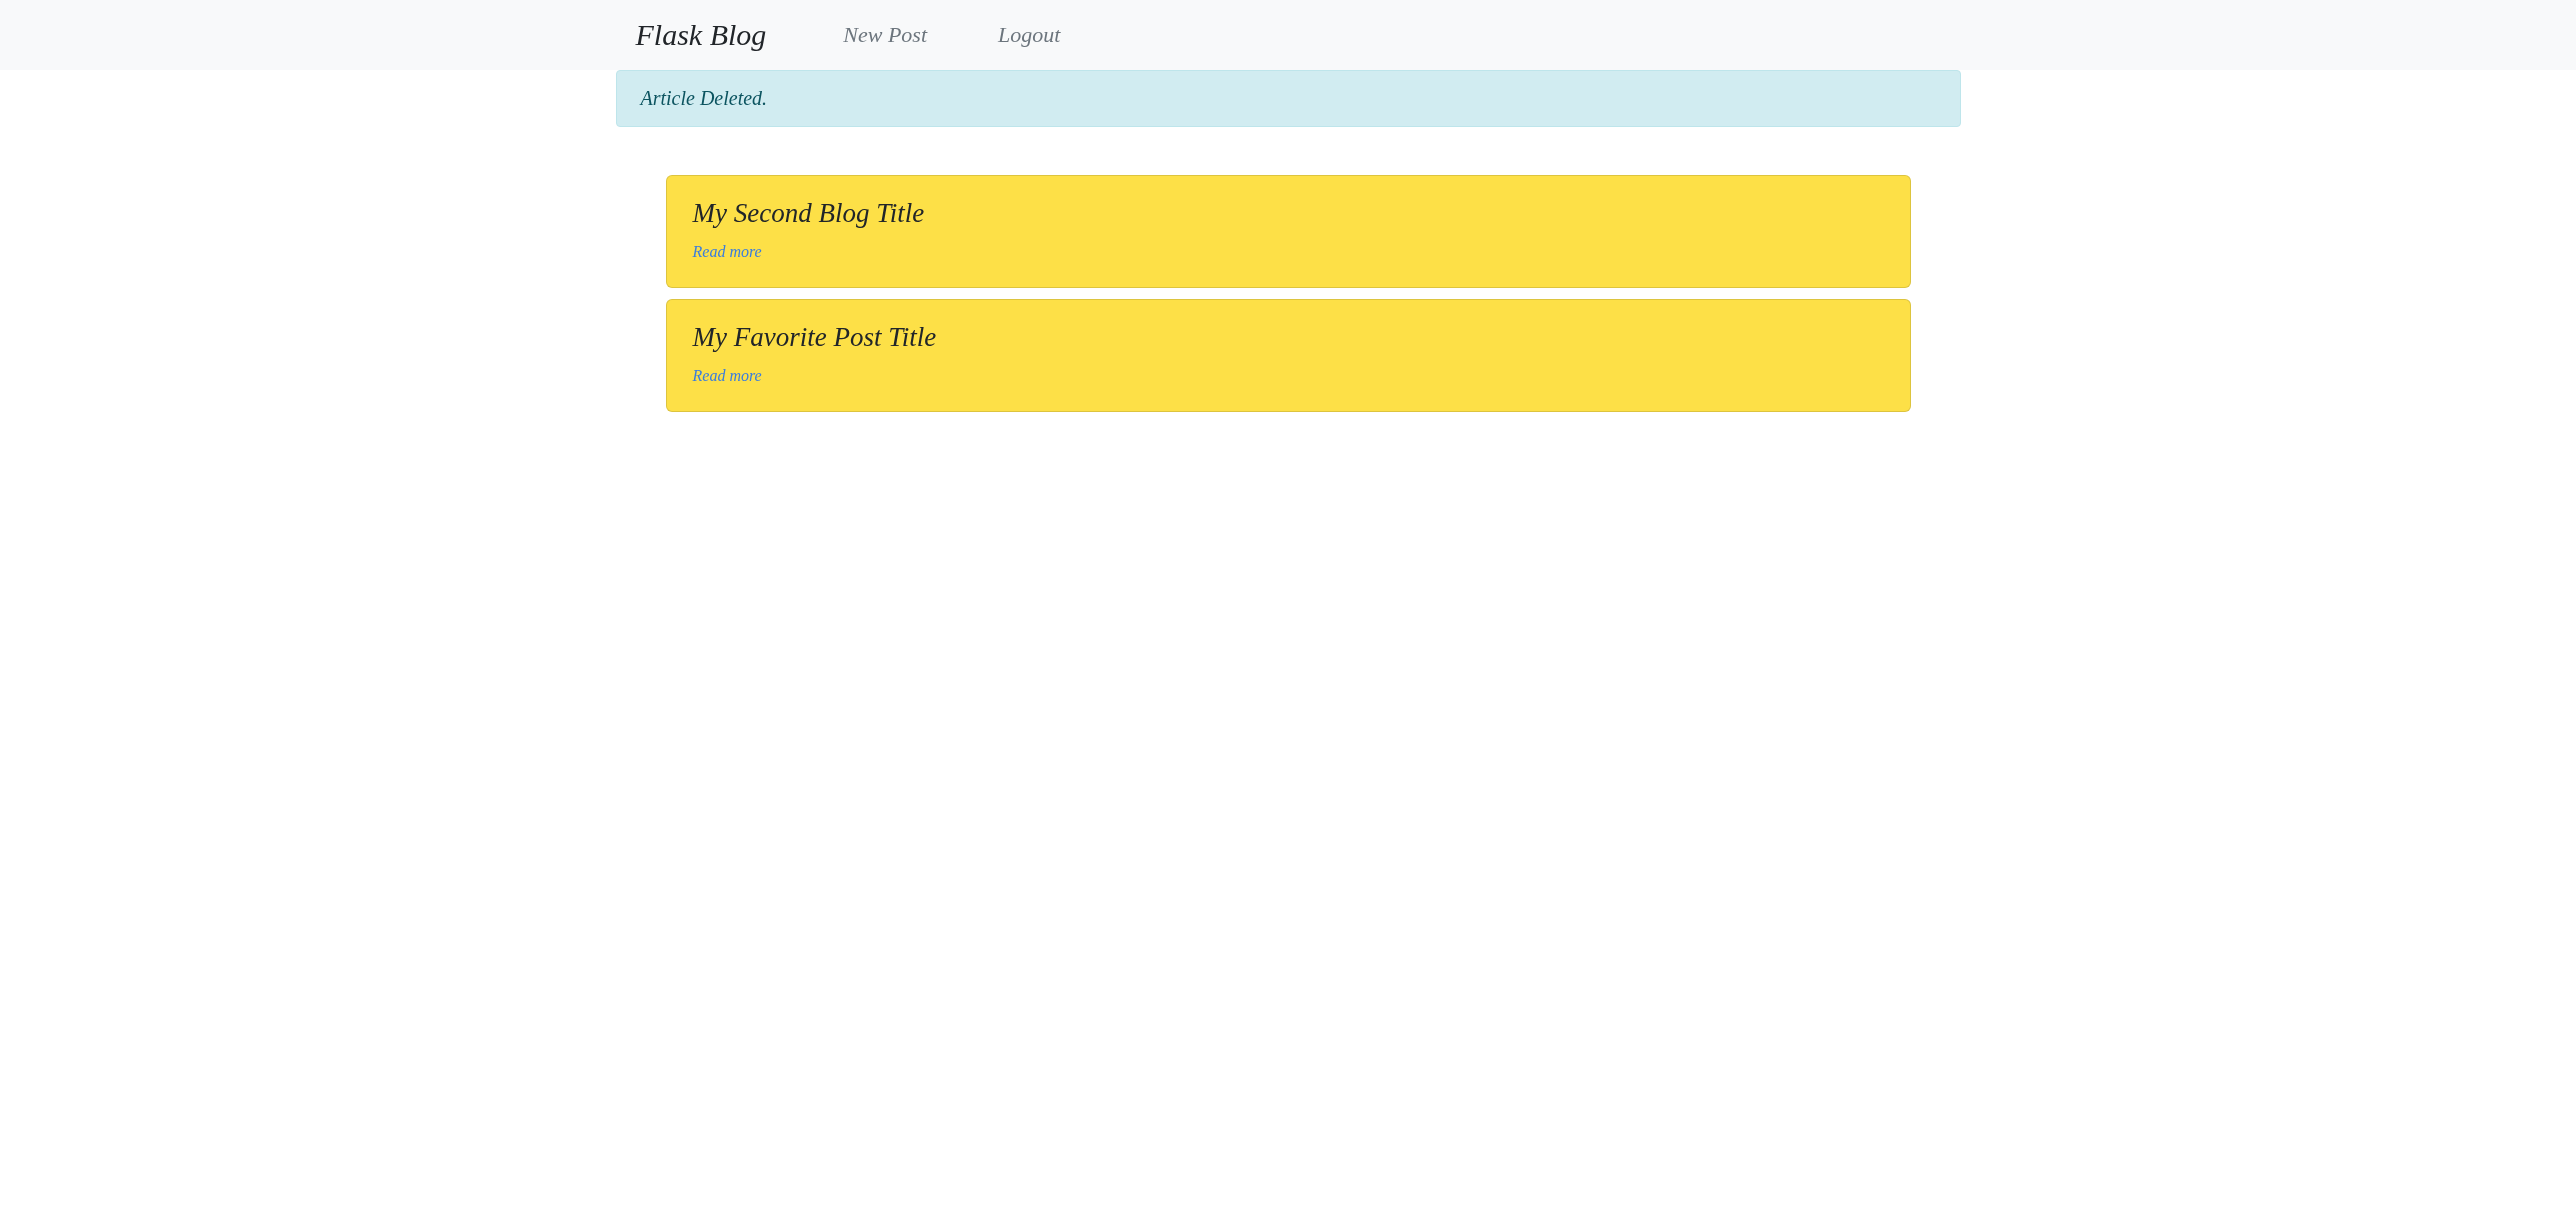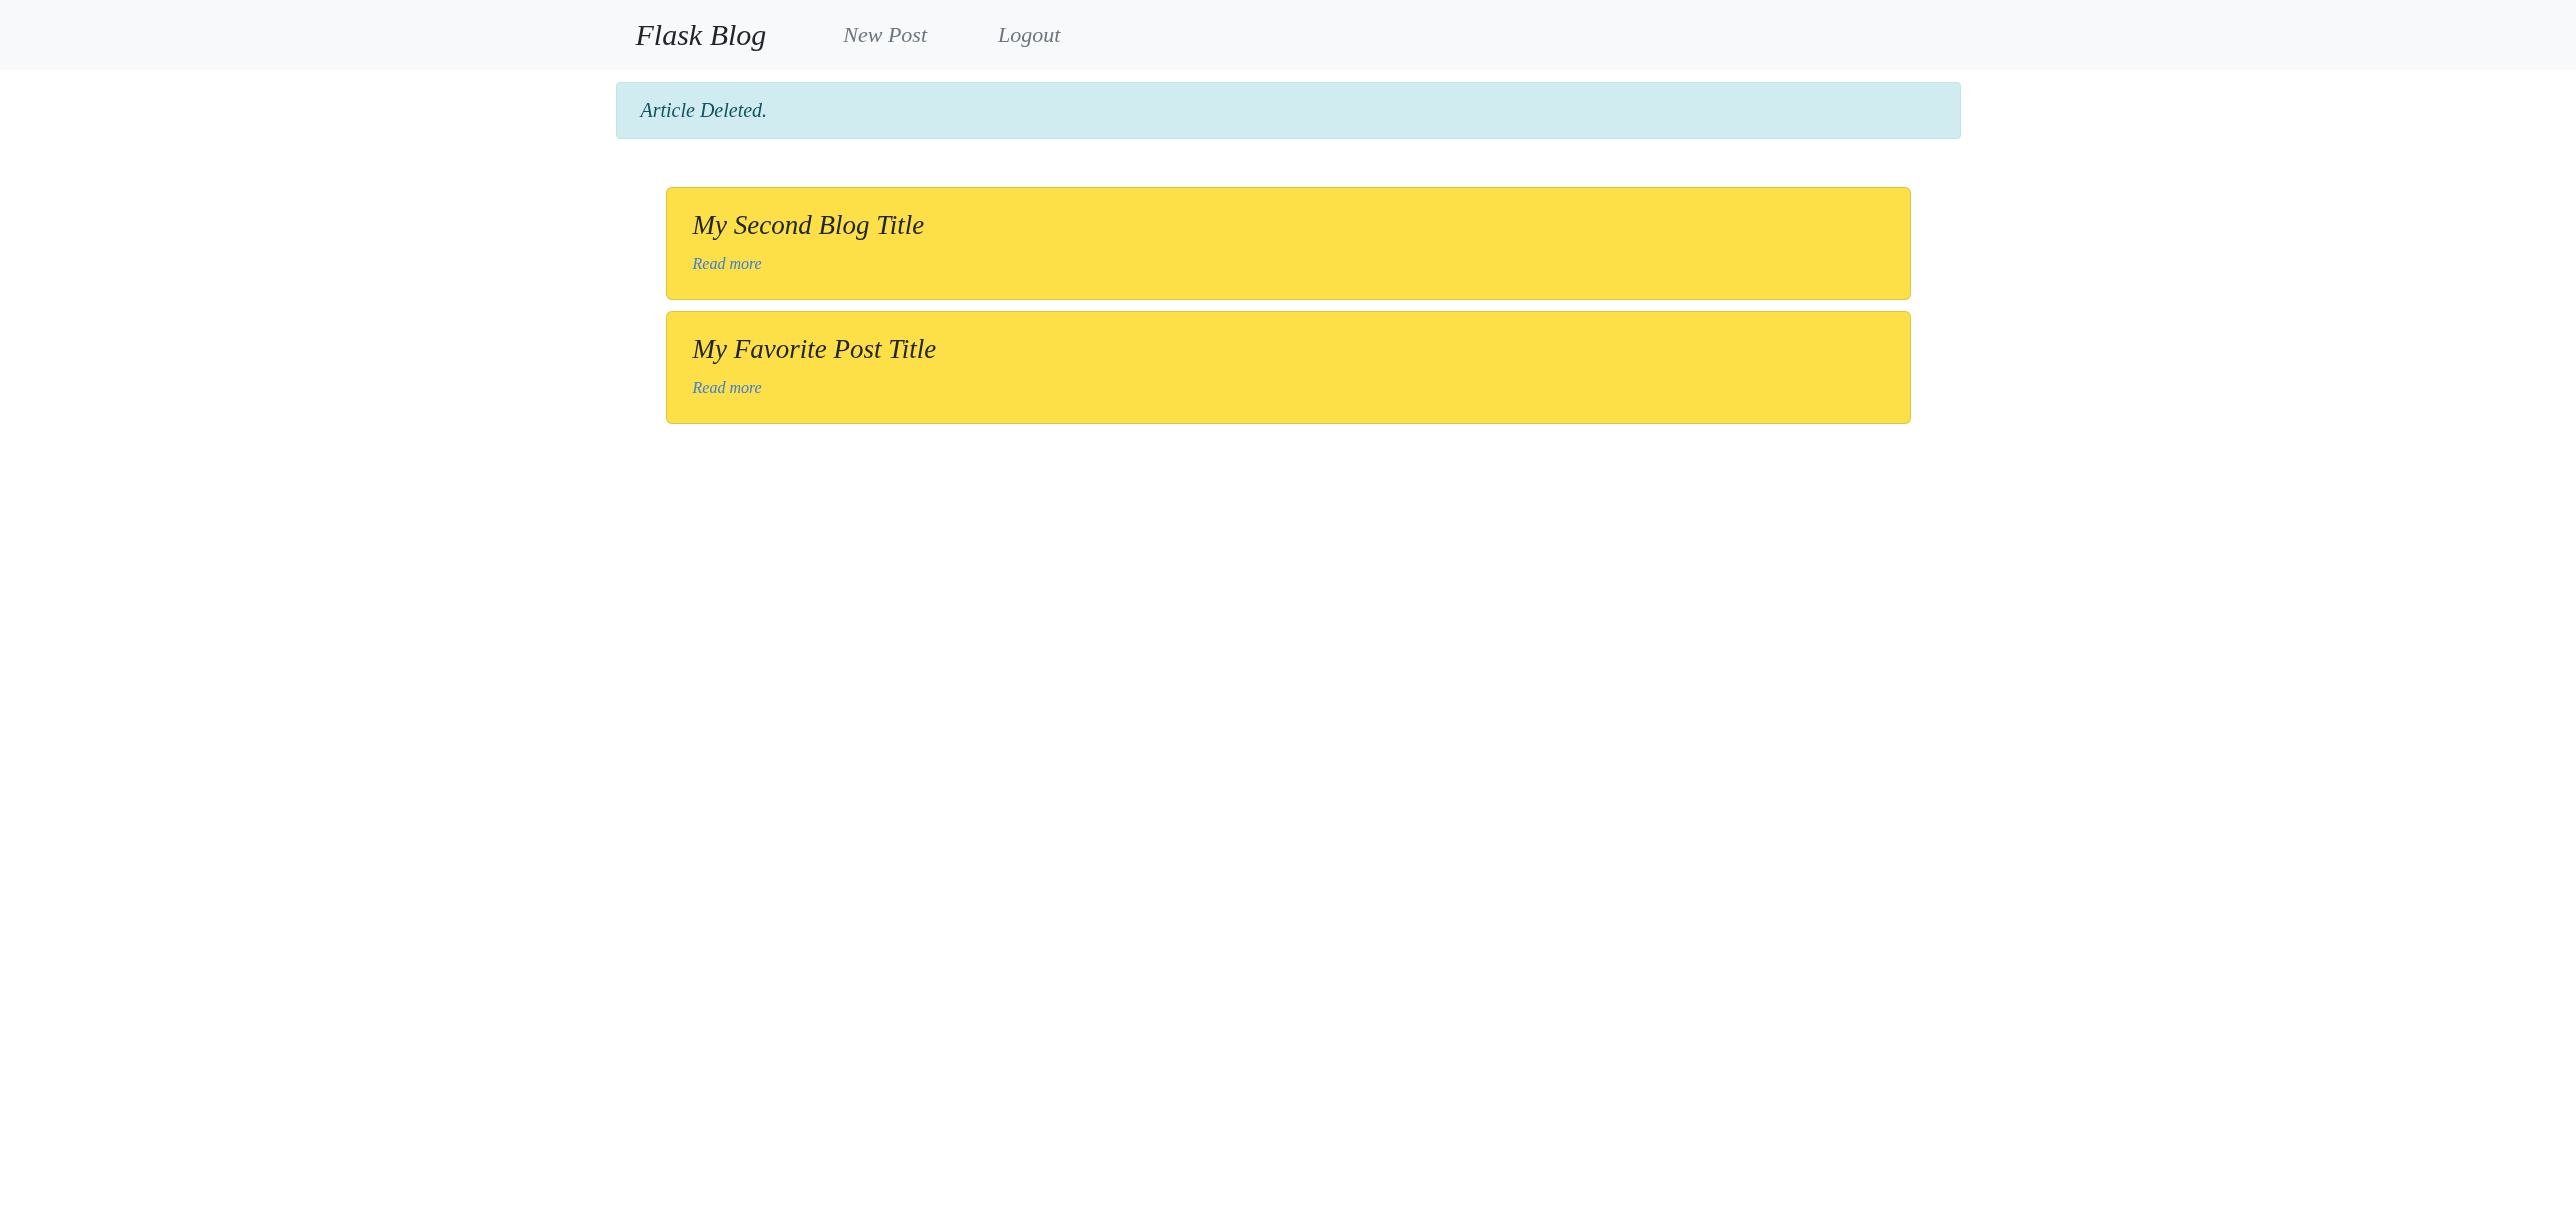--- a/index.html
+++ b/index.html
@@ -73,21 +73,21 @@
       font-weight: 500;
     }
     .read-more {
       font-size: 16px;
       color: #3b7ddd;
       text-decoration: none;
       cursor: pointer;
     }
     .page-wrapper {
       max-width: 1345px;
-      margin: 12px auto;
+      margin: 0 auto;
     }
   </style>
 </head>
 <body>
 
 <nav class="navbar">
   <div class="navbar-inner">
     <a href="#" class="navbar-brand">Flask Blog</a>
     <a href="#" class="nav-link">New Post</a>
     <a href="#" class="nav-link">Logout</a>

